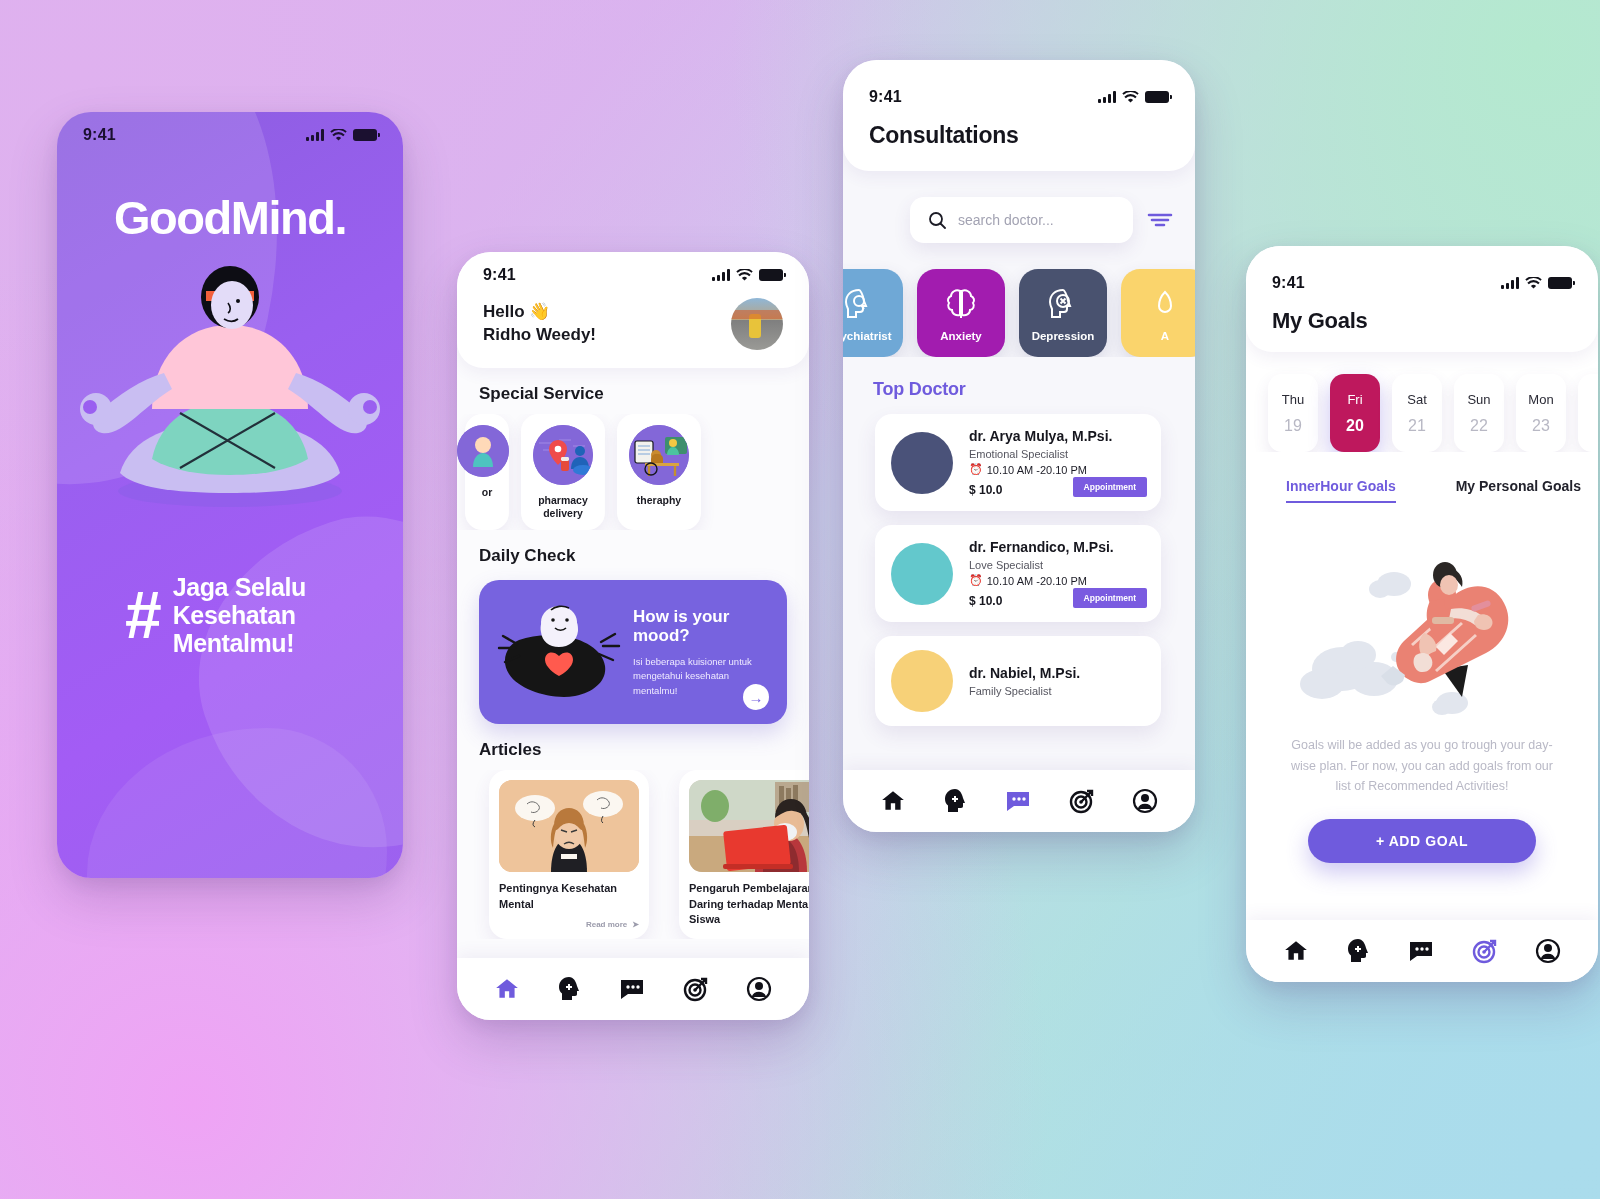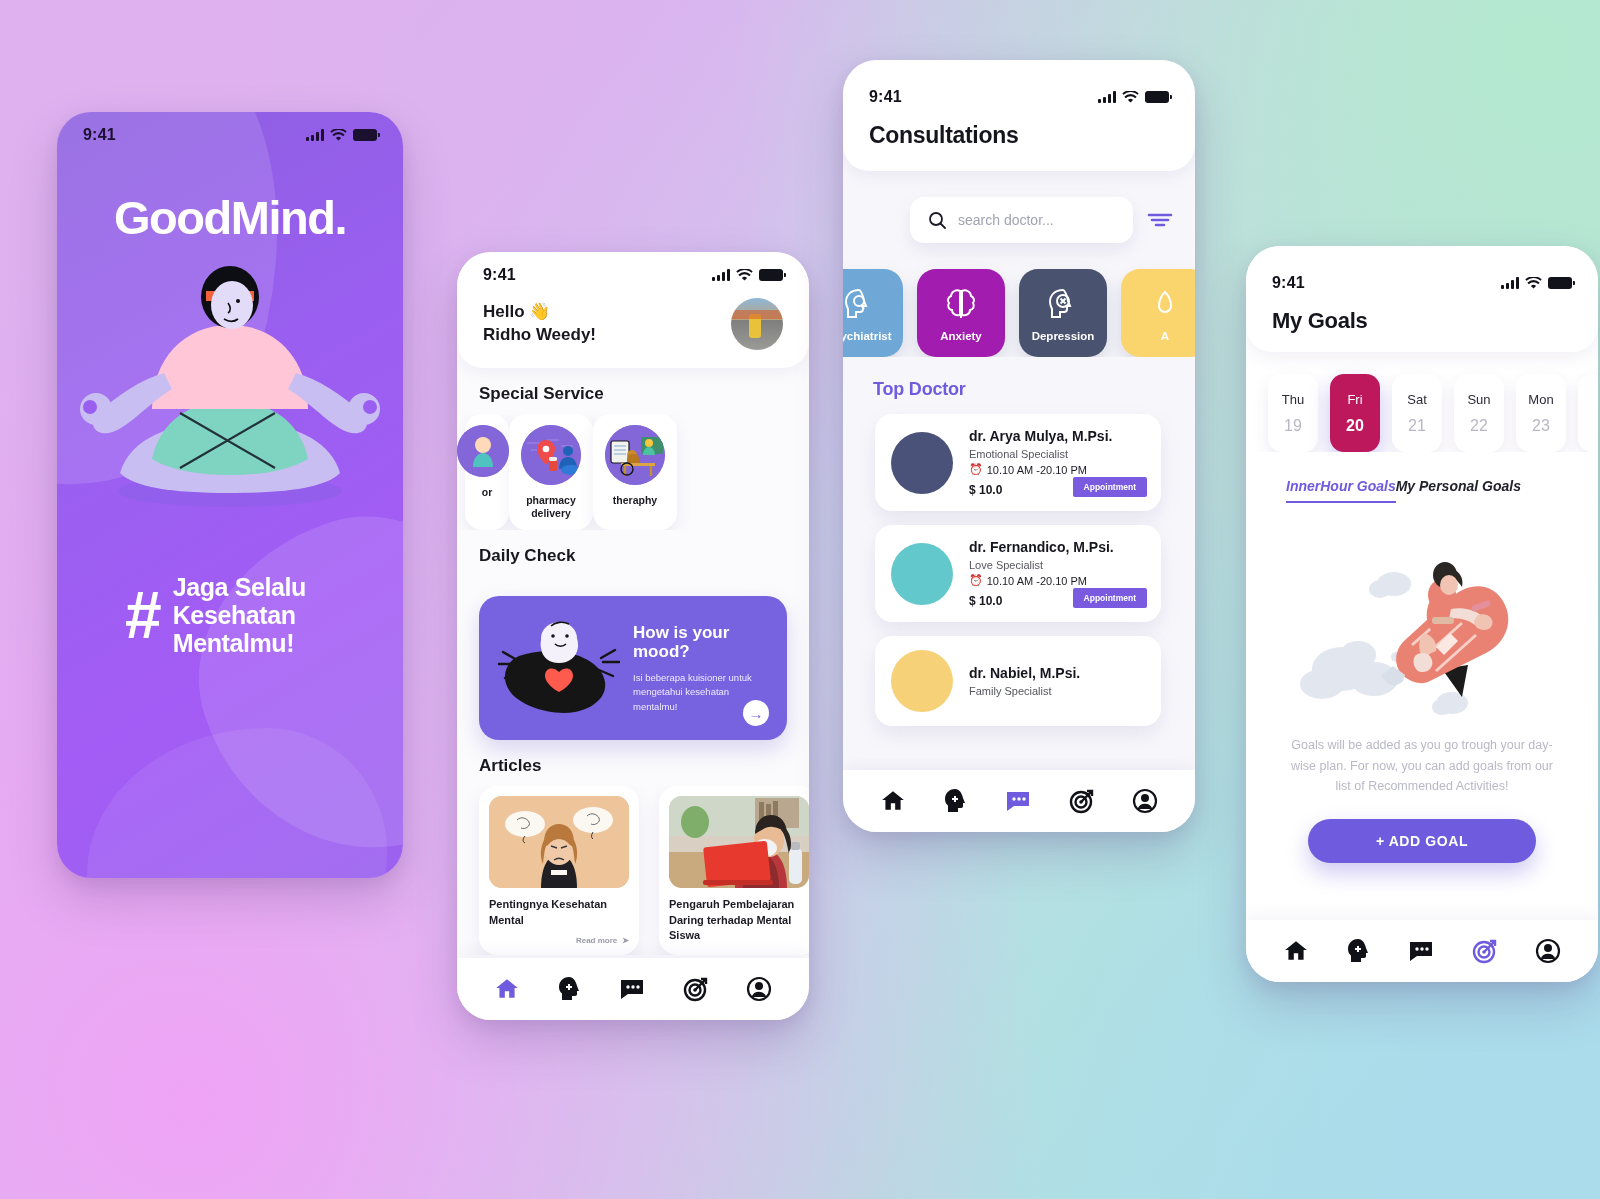--- a/index.html
+++ b/index.html
@@ -75,42 +75,42 @@
   .greet-text { font-size: 17px; font-weight: bold; color: #18181f; line-height: 1.33; }
   .avatar {
     width: 52px; height: 52px; border-radius: 50%; overflow: hidden; position: relative;
     background: linear-gradient(180deg,#8fb7d8 0%,#b9a27f 42%,#7f7f7f 43%,#9a9a96 100%);
   }
   .avatar:before { content:""; position:absolute; left:18px; top:16px; width:12px; height:24px;
     background:#e8c33a; border-radius:3px; }
   .avatar:after { content:""; position:absolute; left:0; top:12px; width:100%; height:9px;
     background: rgba(210,90,40,.55); }
   .sec-title { font-size: 17px; font-weight: bold; color: #18181f; padding: 16px 26px 10px 22px; }
-  .svc-row { display: flex; padding-left: 8px; overflow: hidden; }
+  .svc-row { display: flex; gap: 12px; padding-left: 8px; overflow: hidden; }
   .svc-card {
     flex: 0 0 auto; width: 84px; background: #fff; border-radius: 17px; padding: 11px 6px 10px 6px;
     text-align: center; box-shadow: 0 6px 16px rgba(90,60,140,.09);
   }
   .svc-icon { width: 60px; height: 60px; border-radius: 50%; margin: 0 auto 9px auto;
     background: #8367d8; position: relative; overflow: hidden; }
   .svc-label { font-size: 10.5px; font-weight: bold; color: #1a1a22; line-height: 1.25; }
   .mood-card {
-    margin: 20px 22px 0 22px; background: #7763df; border-radius: 20px;
+    margin: 4px 22px 0 22px; background: #7763df; border-radius: 20px;
     display: flex; align-items: center; gap: 4px; padding: 16px 16px 16px 10px; position: relative;
     box-shadow: 0 10px 22px rgba(100,80,200,.22);
   }
   .mood-art { width: 140px; height: 112px; position: relative; flex: 0 0 auto; }
   .mood-txt { flex: 1; color: #fff; }
   .mood-h { font-size: 17px; font-weight: bold; line-height: 1.16; }
   .mood-p { font-size: 9.5px; line-height: 1.5; margin-top: 9px; color: #efeaff; }
   .mood-arrow {
     position: absolute; right: 18px; bottom: 14px; width: 26px; height: 26px; border-radius: 50%;
     background: #fff; color: #7763df; font-size: 15px; display: flex; align-items: center; justify-content: center;
   }
-  .art-row { display: flex; gap: 20px; padding-left: 22px; overflow: hidden; }
+  .art-row { display: flex; gap: 30px; padding-left: 32px; overflow: hidden; }
   .art-card { flex: 0 0 auto; width: 160px; background: #fff; border-radius: 18px; padding: 10px;
     box-shadow: 0 7px 18px rgba(90,60,140,.09); }
   .art-thumb { width: 100%; height: 92px; border-radius: 13px; overflow: hidden; position: relative; }
   .art-title { font-size: 11px; font-weight: bold; color: #1b1b24; line-height: 1.4; margin-top: 9px; }
   .art-more { display: flex; align-items: center; justify-content: flex-end; gap: 5px;
     font-size: 8px; color: #9b9bab; margin-top: 8px; font-weight: bold; }
   .tabbar {
     position: absolute; left: 0; right: 0; bottom: 0; height: 62px; background: #fff;
     display: flex; align-items: center; justify-content: space-around; padding: 0 18px;
     box-shadow: 0 -4px 16px rgba(90,60,140,.07);
@@ -153,21 +153,21 @@
   .goals-title { font-size: 22px; font-weight: bold; color: #15151d; padding: 16px 0 0 26px; letter-spacing: -.3px; }
   .days-row { display: flex; gap: 12px; padding: 22px 0 0 22px; overflow: hidden; }
   .day-card { flex: 0 0 auto; width: 50px; height: 78px; border-radius: 14px; background: #fff;
     display: flex; flex-direction: column; align-items: center; justify-content: center; gap: 10px;
     box-shadow: 0 7px 16px rgba(90,60,140,.11); }
   .day-card.active { background: #be185d; box-shadow: 0 9px 20px rgba(110,90,220,.35); }
   .day-name { font-size: 13px; color: #2b2b36; }
   .day-num { font-size: 16px; color: #b8b8c4; }
   .day-card.active .day-name { color: #fff; }
   .day-card.active .day-num { color: #fff; font-weight: bold; }
-  .goal-tabs { display: flex; align-items: center; padding: 26px 0 0 40px; font-style: italic; }
+  .goal-tabs { display: flex; align-items: center; gap: 60px; padding: 26px 0 0 40px; }
   .gt { font-size: 14px; font-weight: bold; color: #6f5bdd; padding-bottom: 7px; border-bottom: 2.5px solid #6f5bdd; }
   .gt.inactive { color: #22222c; border-bottom-color: transparent; }
   .rocket-wrap { height: 200px; position: relative; margin-top: 26px; }
   .goal-empty { text-align: center; font-size: 12.5px; color: #b9b9c6; line-height: 1.65; padding: 6px 36px 0 36px; }
   .add-goal { margin: 22px auto 0 auto; width: 228px; height: 44px; border-radius: 22px; background: #6f5bdd;
     color: #fff; font-size: 14px; font-weight: bold; letter-spacing: .6px;
     display: flex; align-items: center; justify-content: center; box-shadow: 0 10px 22px rgba(110,90,220,.33); }
 </style>
 </head>
 <body>

